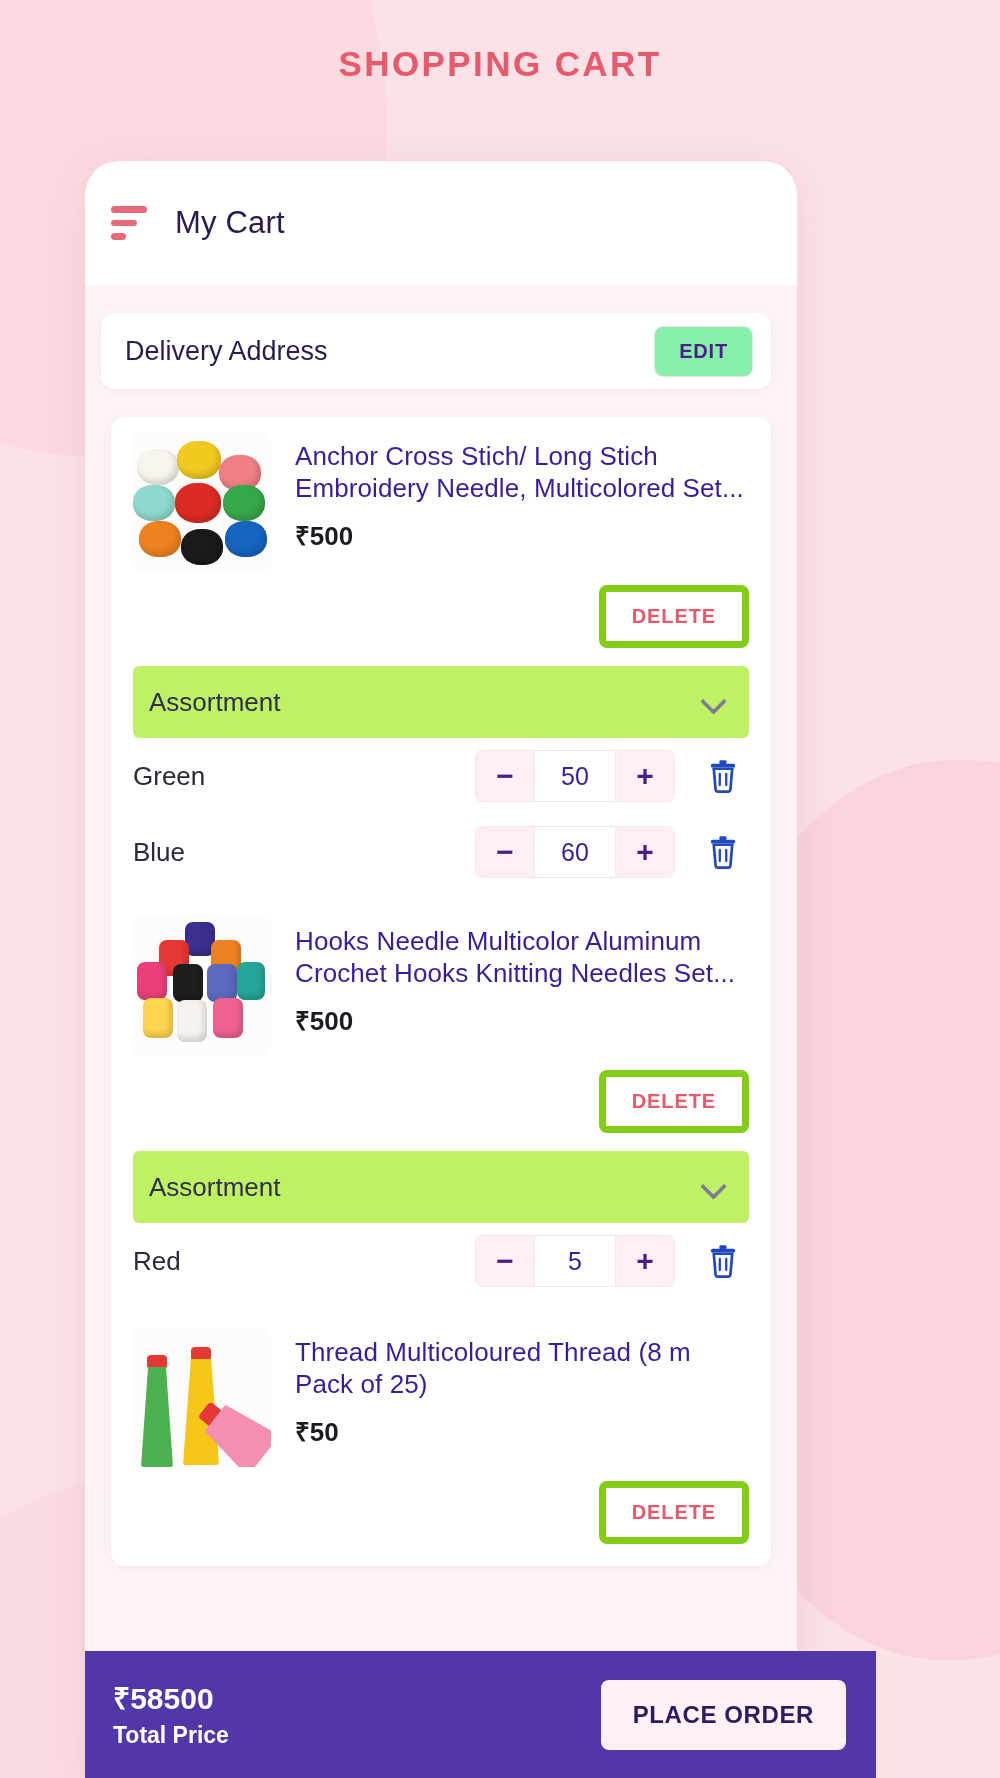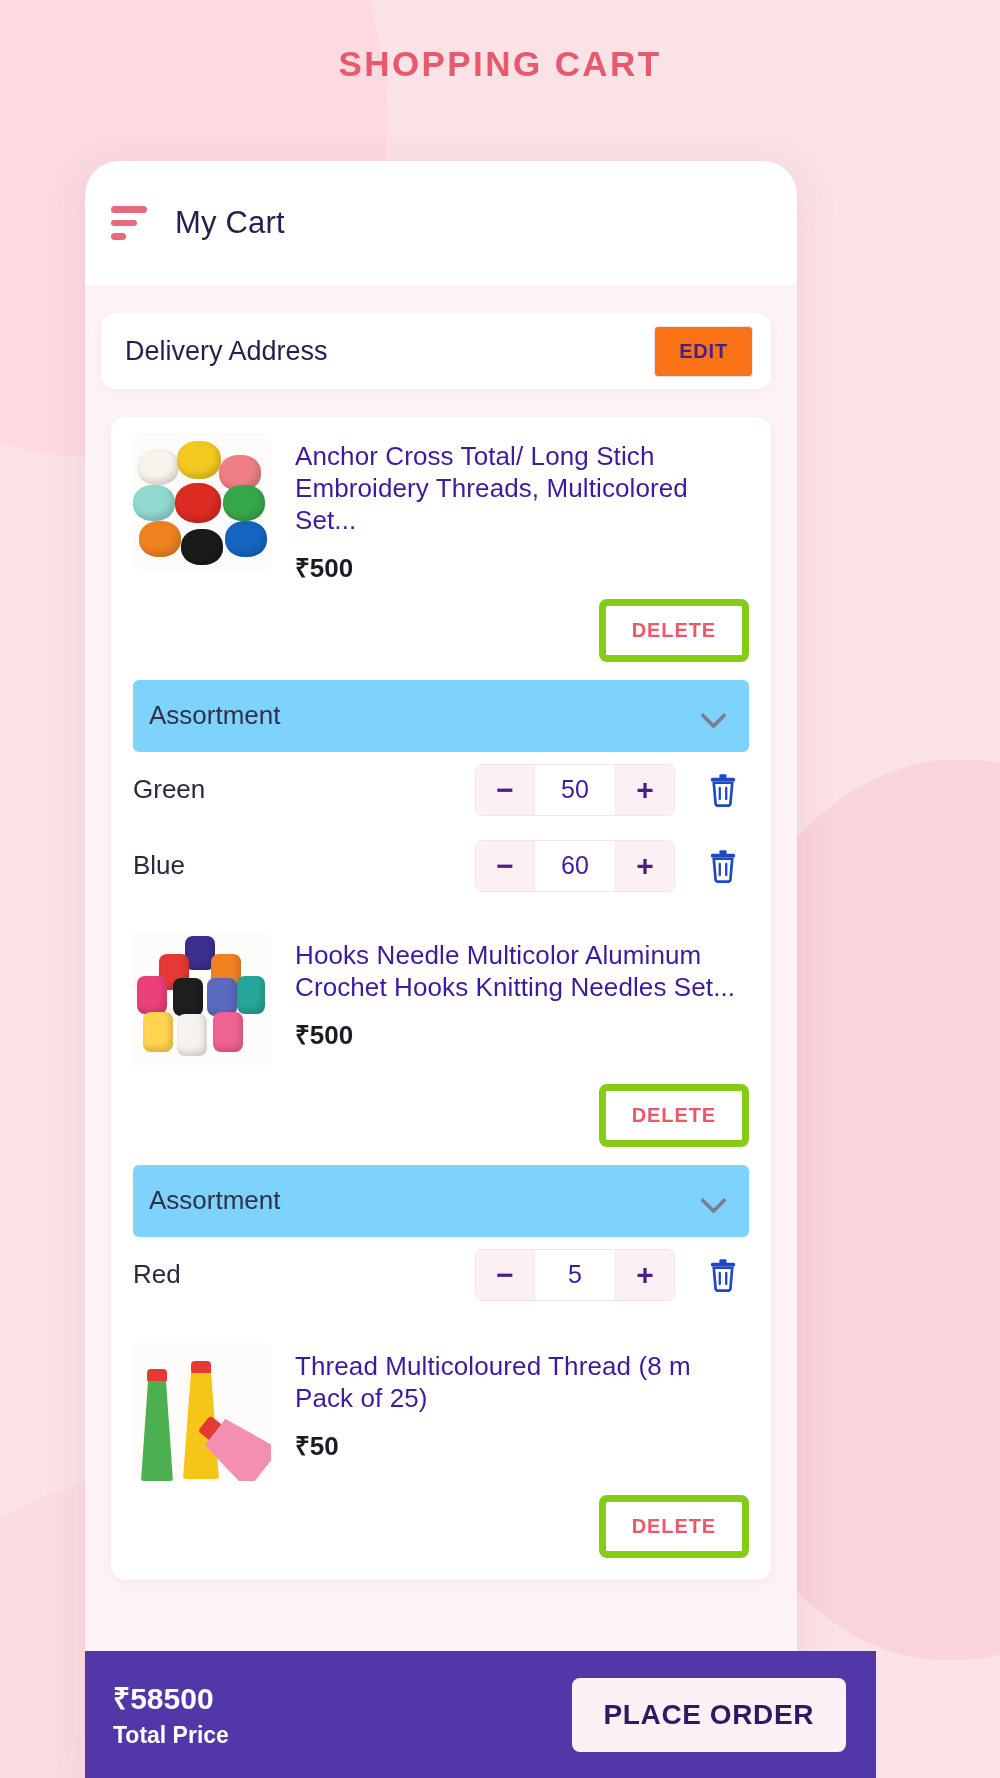--- a/index.html
+++ b/index.html
@@ -87,23 +87,23 @@
   
   .address-card {
     margin-top: 28px;
     height: 76px;
     display: flex; align-items: center; justify-content: space-between;
     padding: 0 18px 0 24px;
     margin-left: 16px;
   }
   .address-label { font-size: 27px; color: #2b1b4e; }
   .edit-btn {
-    background: #f97316;
+    background: #86efac;
     border: 1px solid #f0e2ec;
-    border-radius: 4px;
+    border-radius: 9px;
     color: #4b1f83;
     font-size: 20px; font-weight: bold; letter-spacing: .8px;
     padding: 13px 24px;
     cursor: pointer;
     text-align: right;
   }
 
   
   .products-card {
     margin-top: 28px;
@@ -137,21 +137,21 @@
     background: #ffffff;
     color: #e8596b;
     border-radius: 8px;
     font-size: 20px; font-weight: bold; letter-spacing: .9px;
     padding: 13px 26px;
     cursor: pointer;
   }
 
   
   .assortment {
-    background: #7dd3fc;
+    background: #bef264;
     margin: 0 22px;
     border-radius: 6px;
     height: 72px;
     display: flex; align-items: center; justify-content: space-between;
     padding: 0 22px 0 16px;
   }
   .assortment-label { font-size: 26px; color: #30304a; }
   .chev { width: 26px; height: 26px; position: relative; }
   .chev::after {
     content: ""; position: absolute; left: 3px; top: 3px;
@@ -211,21 +211,21 @@
     padding: 0 30px 0 28px;
   }
   .total-wrap { color: #ffffff; }
   .total-amount { font-size: 30px; font-weight: bold; line-height: 1.25; }
   .total-label { font-size: 23px; font-weight: bold; margin-top: 4px; }
   .place-order {
     background: #fdf1f6;
     color: #2e1a63;
     border: none;
     border-radius: 8px;
-    font-size: 28px; font-weight: bold; letter-spacing: .6px;
+    font-size: 24px; font-weight: bold; letter-spacing: .6px;
     padding: 21px 32px;
     cursor: pointer;
   }
 
   
   .ball { position: absolute; border-radius: 46%; box-shadow: inset -3px -4px 6px rgba(0,0,0,.16); }
   .cone { position: absolute; }
   .cone i { position: absolute; display: block; }
 </style>
 </head>
@@ -264,21 +264,21 @@
             <span class="ball" style="left:44px; top:8px;  width:44px; height:38px; background:#f2c91f;"></span>
             <span class="ball" style="left:86px; top:22px; width:42px; height:36px; background:#ef7f85;"></span>
             <span class="ball" style="left:0px;  top:52px; width:42px; height:36px; background:#8fd9cf;"></span>
             <span class="ball" style="left:42px; top:50px; width:46px; height:40px; background:#dc2b22;"></span>
             <span class="ball" style="left:90px; top:52px; width:42px; height:36px; background:#37a84a;"></span>
             <span class="ball" style="left:6px;  top:88px; width:42px; height:36px; background:#ef8220;"></span>
             <span class="ball" style="left:48px; top:96px; width:42px; height:36px; background:#1a1a1a;"></span>
             <span class="ball" style="left:92px; top:88px; width:42px; height:36px; background:#1565c0;"></span>
           </div>
           <div class="product-info">
-            <div class="product-title">Anchor Cross Total/ Long Stich Embroidery Threads, Multicolored Set...</div>
+            <div class="product-title">Anchor Cross Stich/ Long Stich Embroidery Needle, Multicolored Set...</div>
             <div class="product-price">₹500</div>
           </div>
         </div>
         <div class="delete-row">
           <button class="delete-btn">DELETE</button>
         </div>
       </div>
       <div class="assortment">
         <span class="assortment-label">Assortment</span>
         <span class="chev"></span>

